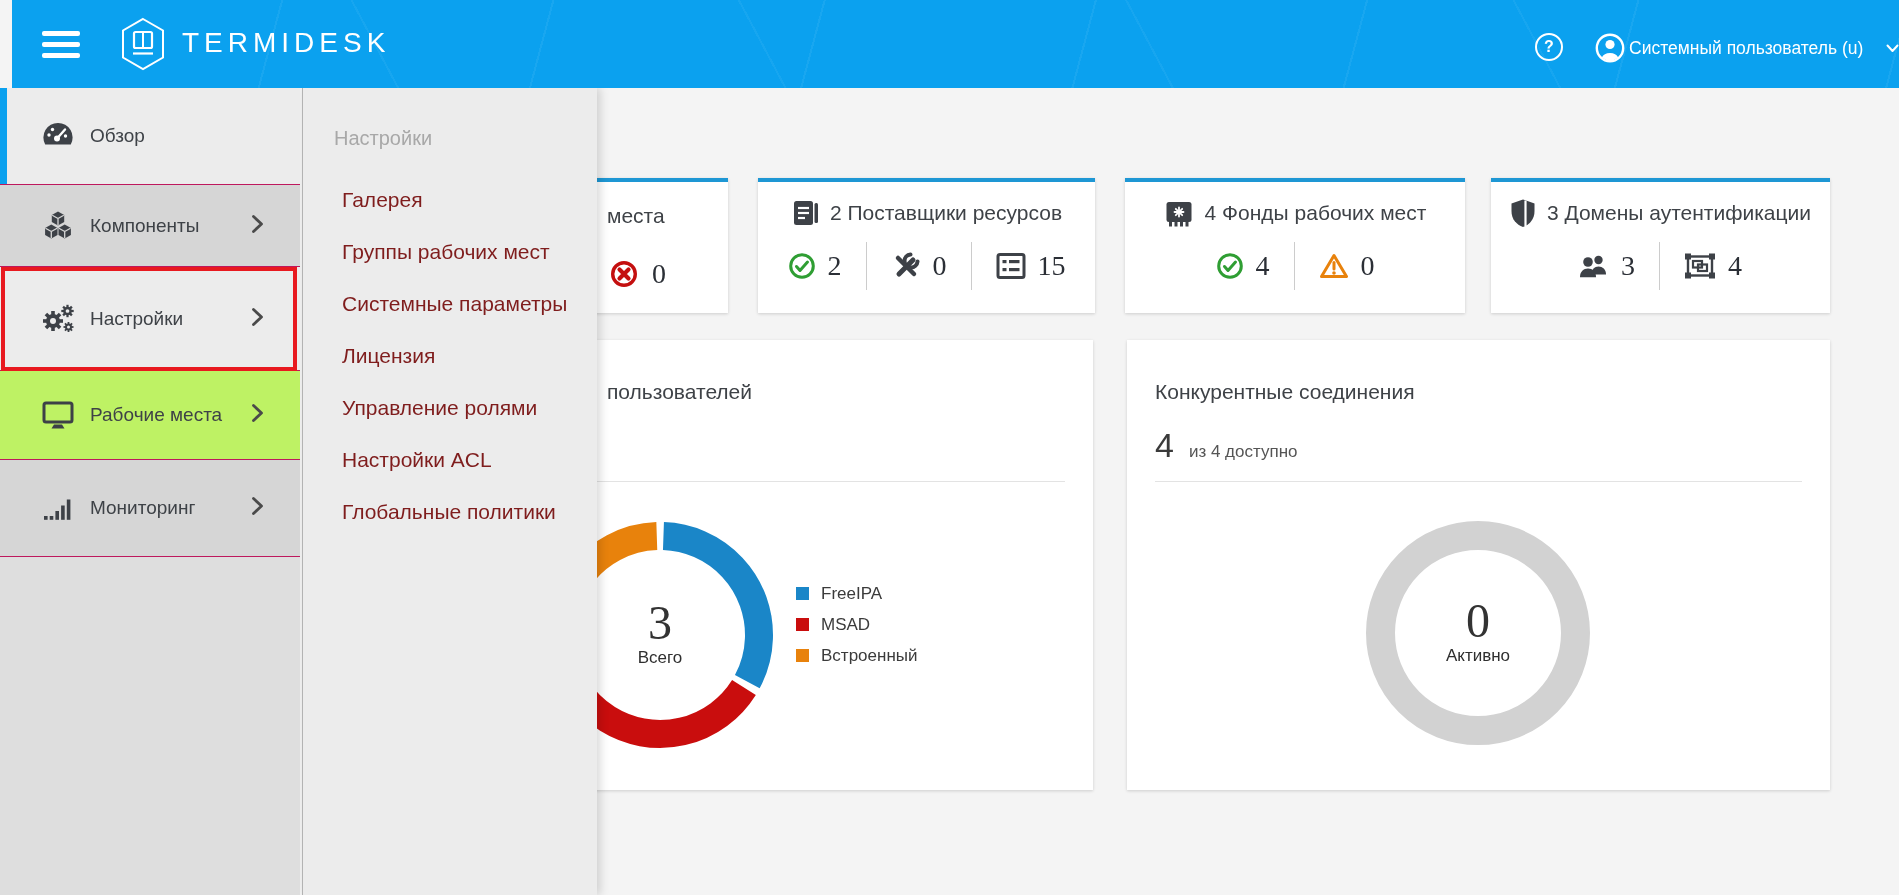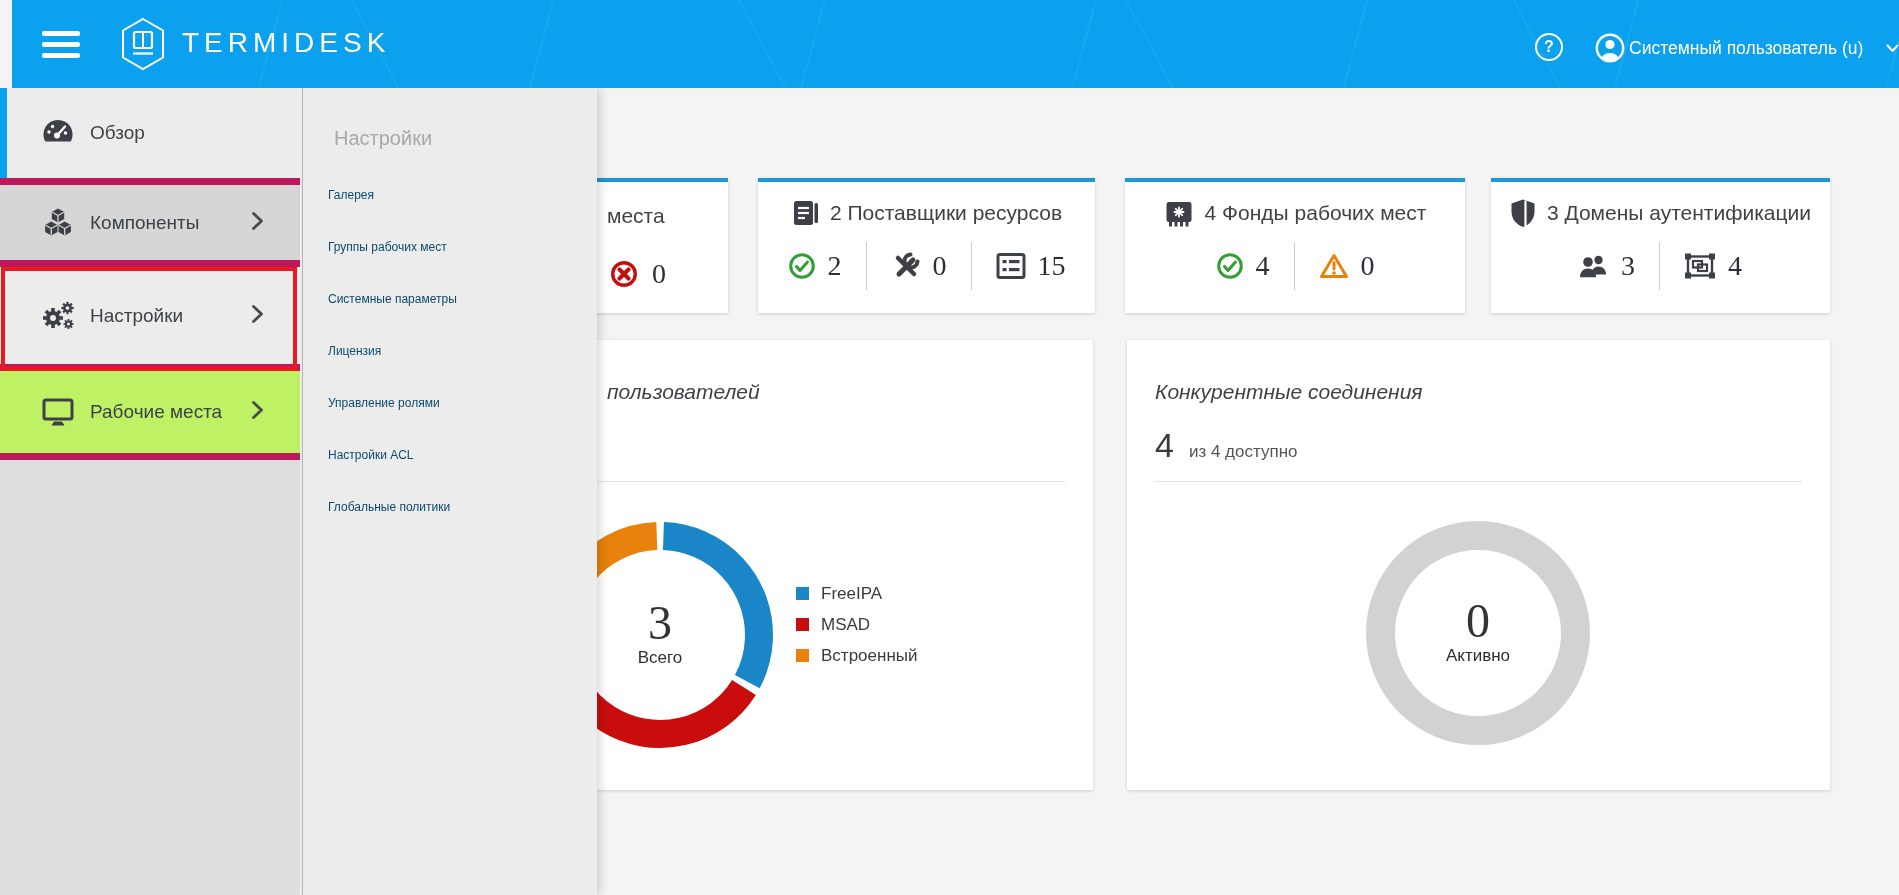--- a/index.html
+++ b/index.html
@@ -20,57 +20,57 @@
   .brand { position:absolute; left:170px; top:27px; font-size:28px; font-weight:300; letter-spacing:5px; color:#fff; }
   .help-badge { position:absolute; left:1523px; top:33px; width:28px; height:28px; border:2.6px solid #fff; border-radius:50%;
     color:#fff; font-size:16px; font-weight:bold; display:flex; align-items:center; justify-content:center; cursor:pointer; }
   .avatar-svg { position:absolute; left:1583px; top:33px; }
   .username { position:absolute; left:1617px; top:38px; font-size:17.5px; color:#fff; cursor:pointer; }
   .topbar-chevron { position:absolute; left:1874px; top:44px; }
 
   
   .sidebar { position:absolute; left:0; top:88px; width:300px; height:807px; background:#dedede; z-index:30; }
   .side-item { position:absolute; left:0; width:300px; display:flex; align-items:center; padding-left:40px;
-    border-bottom:7px solid #be185d; cursor:pointer; }
+    border-bottom:1px solid #be185d; cursor:pointer; }
   .side-item .ic { width:36px; display:flex; justify-content:center; }
   .side-item .lbl { margin-left:14px; font-size:19px; color:#3e4247; }
   .side-item .chev { position:absolute; right:36px; }
   .si-0 { top:0; height:97px; background:#ececec; }
   .si-0::before { content:""; position:absolute; left:0; top:0; width:7px; height:100%; background:#0ba1ef; }
   .si-1 { top:97px; height:82px; background:#d6d6d6; }
   .si-2 { top:179px; height:104px; background:#ececec; }
   .si-3 { top:283px; height:89px; background:#bef264; }
   .si-4 { top:372px; height:97px; background:#d6d6d6; }
   .red-box { position:absolute; left:1px; top:267px; width:296px; height:104px; border:4px solid #e8191f; z-index:60; pointer-events:none; }
 
   
   .submenu { position:absolute; left:302px; top:88px; width:295px; height:807px; background:#ececec; z-index:20;
     border-left:1px solid #b3b3b3; box-shadow:3px 0 9px rgba(0,0,0,.16); }
   .submenu-header { position:absolute; left:31px; top:39px; font-size:20px; color:#a8a8a8; }
-  .submenu-item { position:absolute; left:25px; font-size:12px; color:#0c4a6e; cursor:pointer; }
+  .submenu-item { position:absolute; left:39px; font-size:21px; color:#7f1d1d; cursor:pointer; }
   .smi-0{top:100px;} .smi-1{top:152px;} .smi-2{top:204px;} .smi-3{top:256px;text-align:right;} .smi-4{top:308px;} .smi-5{top:360px;} .smi-6{top:412px;}
 
   
   .scard { position:absolute; top:178px; height:135px; background:#fff; border-top:4px solid #1e97d4;
     box-shadow:0 1px 3px rgba(0,0,0,.16); }
   .sc-1 { left:388px; width:340px; } .sc-2 { left:758px; width:337px; }
   .sc-3 { left:1125px; width:340px; } .sc-4 { left:1491px; width:339px; }
   .card-head { height:34px; margin-top:14px; display:flex; align-items:center; justify-content:center; gap:11px; }
   .card-title { font-size:21px; color:#3e4247; white-space:nowrap; }
   .stats-row { margin-top:12px; display:flex; align-items:center; justify-content:center; }
   .stat { display:flex; align-items:center; gap:12px; }
   .stat-num { font-family:"Liberation Serif","DejaVu Serif",serif; font-size:28px; color:#2b2f36; }
   .vdiv { width:1px; height:48px; background:#ccc; margin:0 24px; }
   .sc-1 .part-title { position:absolute; left:219px; top:22px; font-size:21px; color:#3e4247; }
   .sc-1 .part-stats { position:absolute; left:222px; top:76px; display:flex; align-items:center; gap:14px; }
 
   
   .bigcard { position:absolute; top:340px; height:450px; background:#fff; box-shadow:0 1px 3px rgba(0,0,0,.16); }
   .bc-left { left:388px; width:705px; } .bc-right { left:1127px; width:703px; }
-  .bc-title { position:absolute; font-size:21px; color:#3e4247;font-style:italic; }
+  .bc-title { position:absolute; font-size:21px; color:#3e4247; }
   .bc-left .bc-title { left:219px; top:40px; }
   .bc-right .bc-title { left:28px; top:40px; }
   .bc-divider { position:absolute; left:28px; right:28px; top:141px; height:1px; background:#e3e3e3; }
   .sub-row { position:absolute; left:28px; top:86px; display:flex; align-items:baseline; gap:15px; }
   .sub-big { font-size:34px; font-weight:300; color:#3a3a3a; }
   .sub-text { font-size:17px; color:#555; }
   .donut-wrap { position:absolute; width:240px; height:240px; }
   .dw-left { left:152px; top:175px; } .dw-right { left:231px; top:173px; }
   .donut-center { position:absolute; width:240px; text-align:center; }
   .dc-left { left:152px; top:260px; } .dc-right { left:231px; top:258px; }
@@ -385,20 +385,39 @@
           <path d="M13 24.5 h8 l2.5 4 h-13 z" fill="#3d4147"></path>
         </svg>
       </span>
       <span class="lbl">Рабочие места</span>
       <span class="chev">
         <svg width="13" height="20" viewBox="0 0 13 20">
             <path d="M2.5 2.5 L10.5 10 L2.5 17.5" stroke="#4a4a4a" stroke-width="2.8" fill="none" stroke-linecap="round" stroke-linejoin="round"></path>
           </svg>
       </span>
     </div>
+    <div class="side-item si-4">
+      <span class="ic">
+        <svg width="32" height="27" viewBox="0 0 32 27">
+          <g fill="#3d4147">
+            <rect x="2" y="21" width="3.6" height="3.8"></rect>
+              <rect x="7.7" y="21" width="3.6" height="3.8"></rect>
+            <rect x="13.4" y="16" width="3.6" height="8.8"></rect>
+              <rect x="19.1" y="10.5" width="3.6" height="14.3"></rect>
+            <rect x="24.8" y="4.5" width="3.6" height="20.3"></rect>
+          </g>
+        </svg>
+      </span>
+      <span class="lbl">Мониторинг</span>
+      <span class="chev">
+        <svg width="13" height="20" viewBox="0 0 13 20">
+            <path d="M2.5 2.5 L10.5 10 L2.5 17.5" stroke="#4a4a4a" stroke-width="2.8" fill="none" stroke-linecap="round" stroke-linejoin="round"></path>
+          </svg>
+      </span>
+    </div>
   </aside>
 
   <div class="red-box"></div>
 
   <header class="topbar">
     <div class="hamburger">
         <div></div>
         <div></div>
         <div></div>
       </div>

